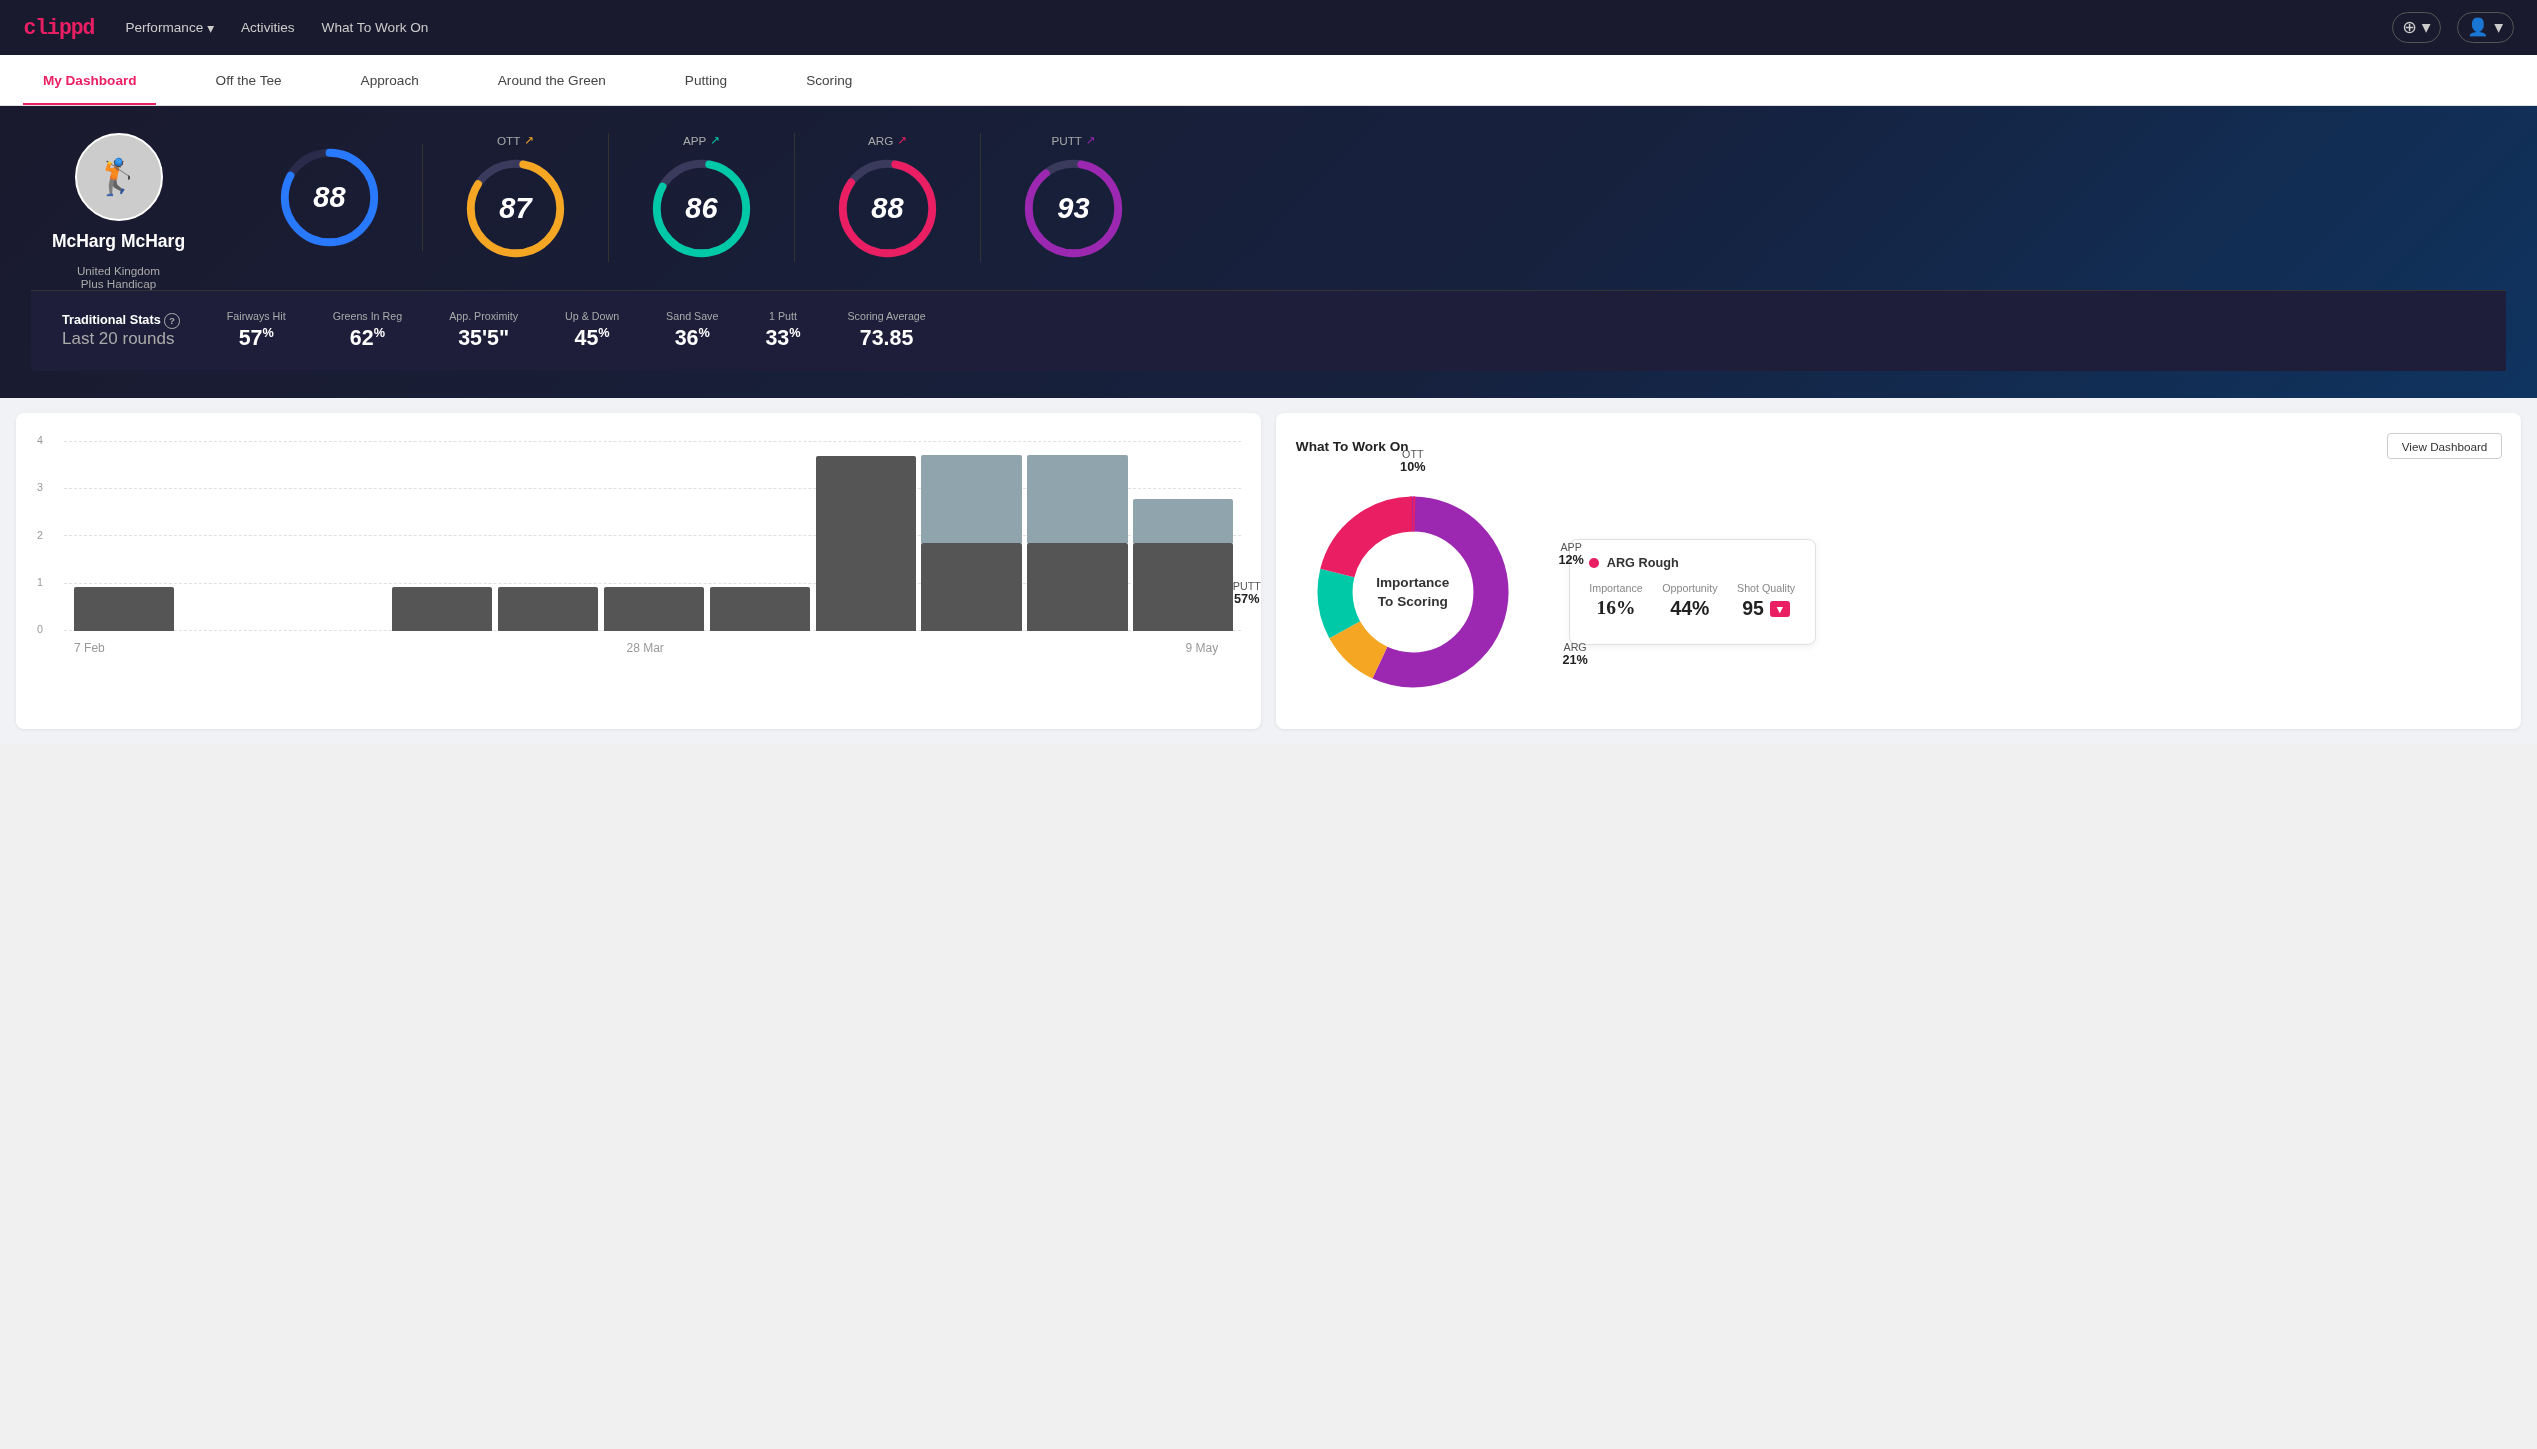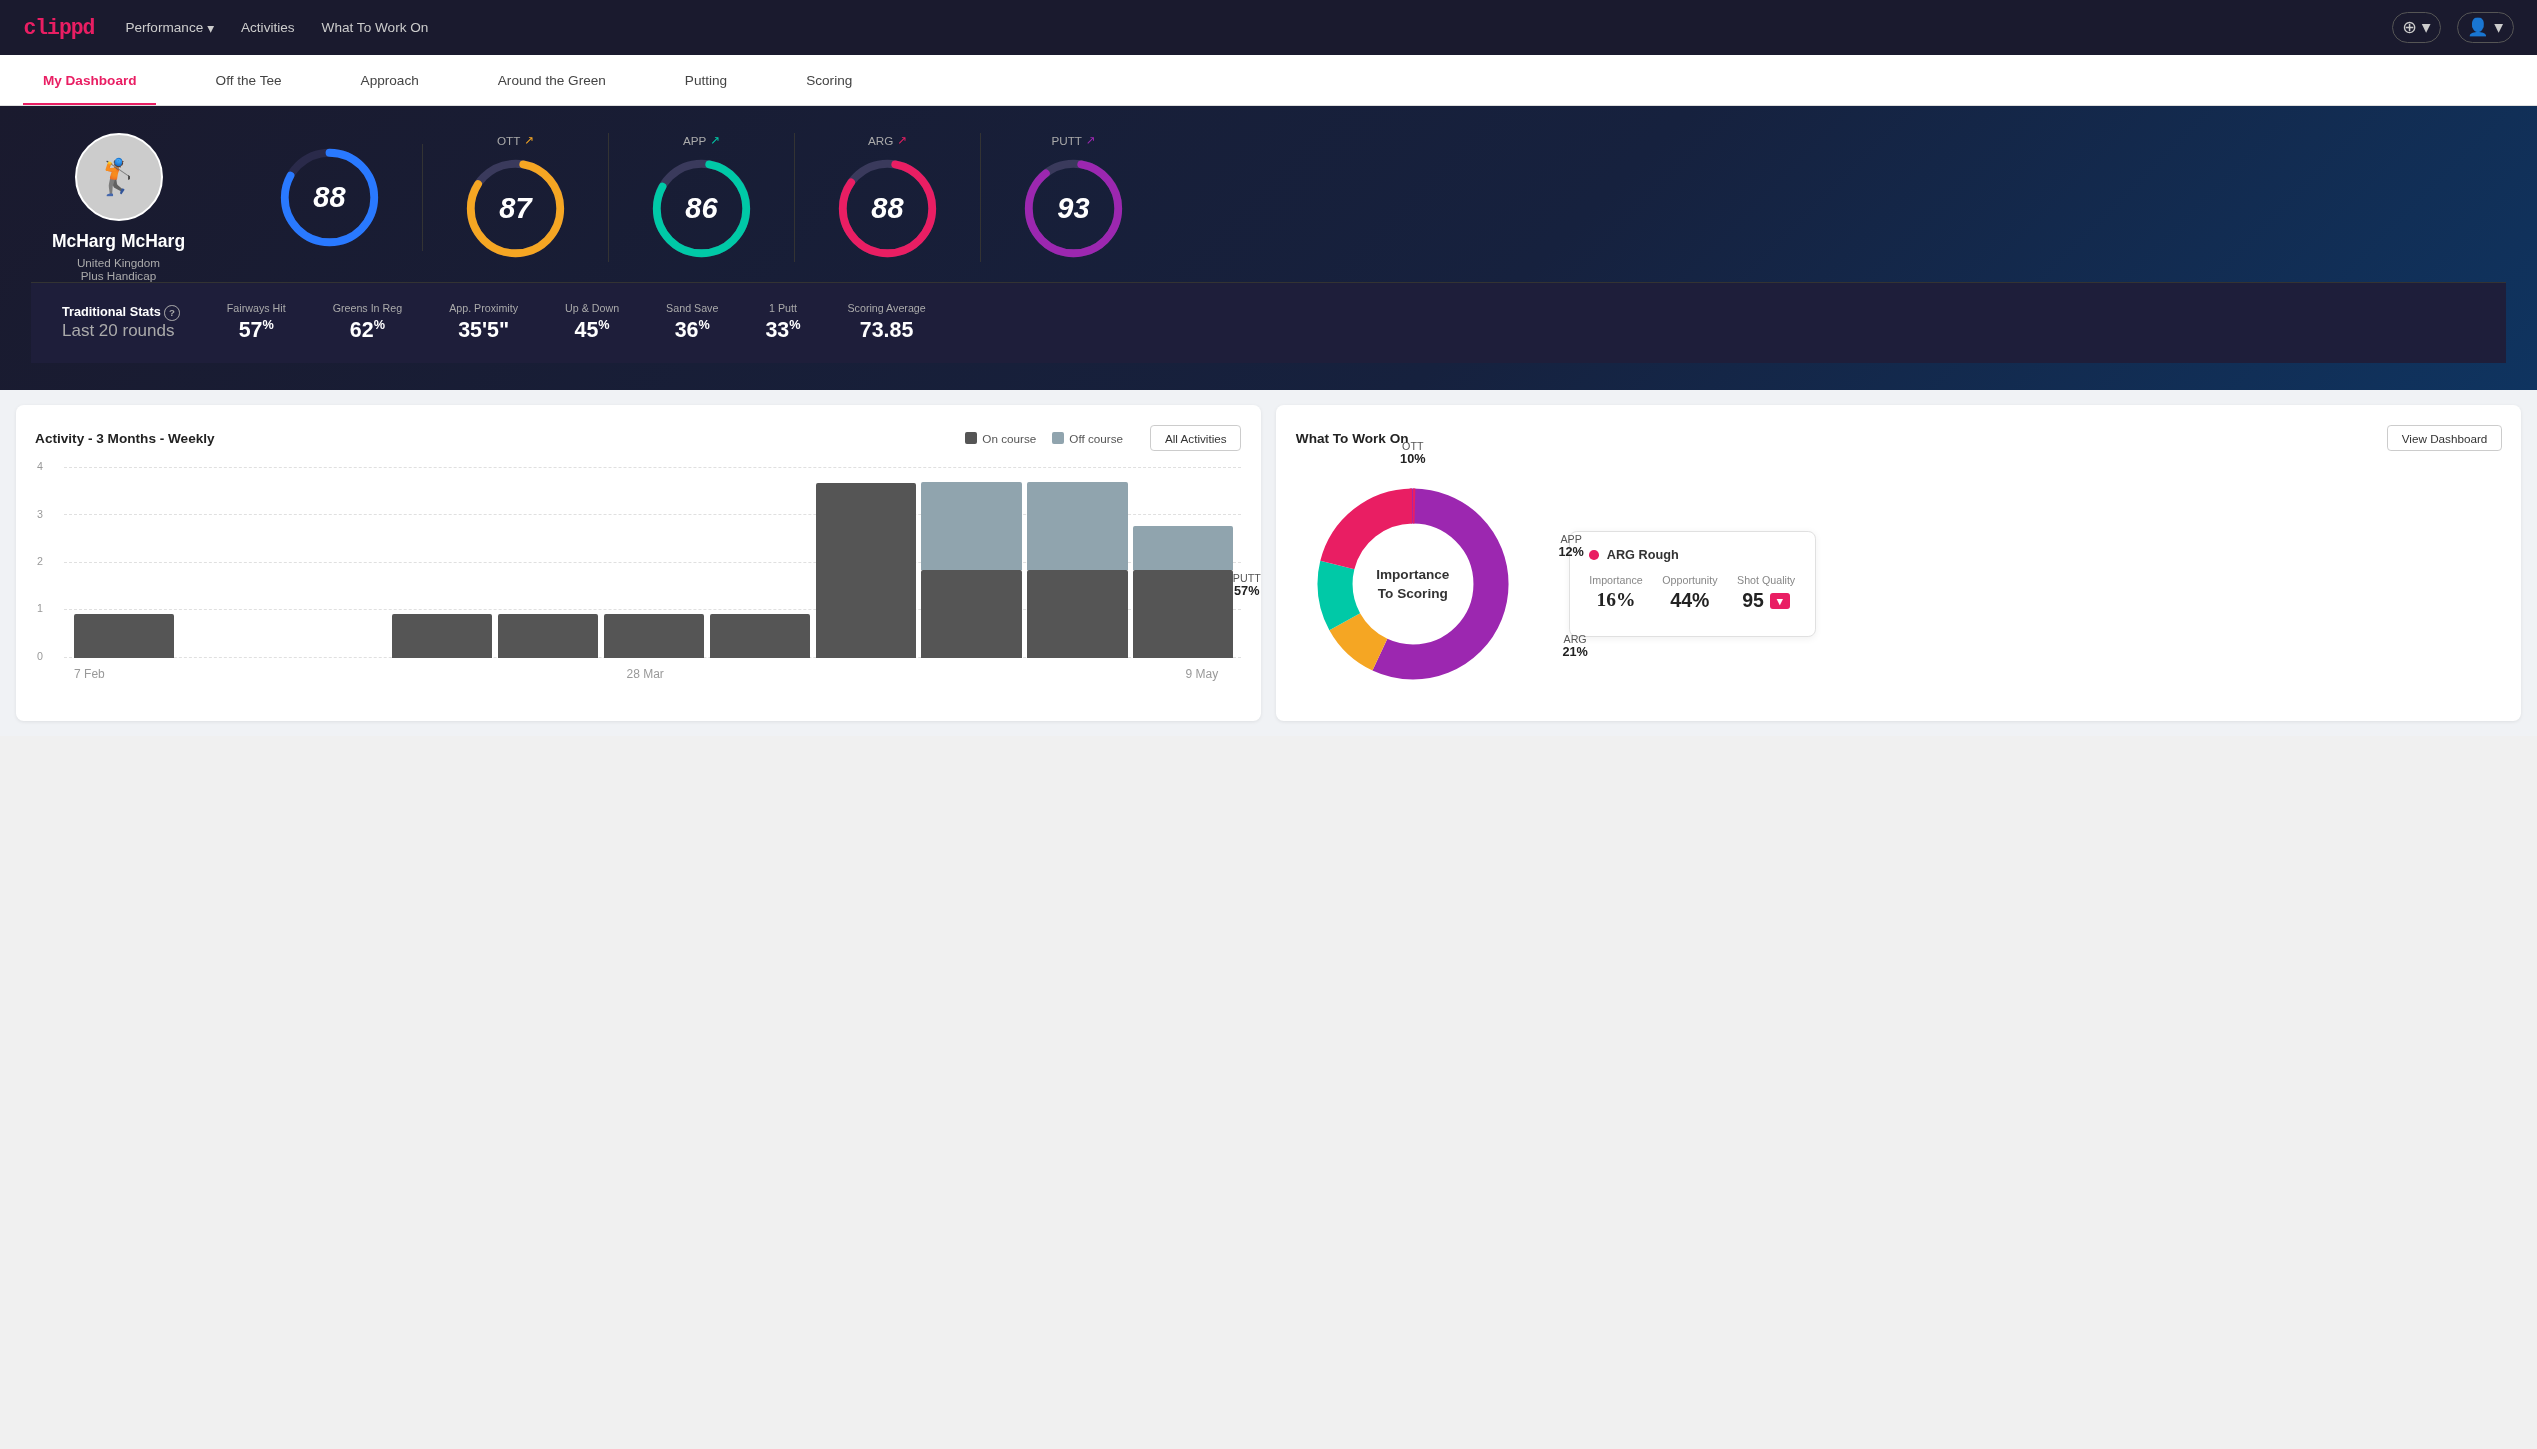--- a/index.html
+++ b/index.html
@@ -107,21 +107,21 @@
       color: #666;
     }
     .player-name {
       font-size: 17.5px;
       font-weight: 700;
       color: #fff;
     }
     .player-country {
       font-size: 11.7px;
       color: #aaa;
-      margin-top: 4px;
+      margin-top: 12px;
     }
     .player-hcp {
       font-size: 11.7px;
       color: #aaa;
     }
 
     .scores-section {
       flex: 1;
     }
     .total-player-quality-label {
@@ -550,36 +550,20 @@
     <div class="stat-item">
       <div class="stat-label">Scoring Average</div>
       <div class="stat-value">73.85</div>
     </div>
   </div>
 </div>
 
 <div class="bottom-panels">
 
   <div class="panel panel-left">
-    <div class="panel-header">
-      <span class="panel-title">Activity - 3 Months - Weekly</span>
-      <div style="display:flex;align-items:center;gap:11.7px;">
-        <div class="chart-legend">
-          <div class="legend-item">
-            <div class="legend-dot" style="background:#555;"></div>
-            <span>On course</span>
-          </div>
-          <div class="legend-item">
-            <div class="legend-dot" style="background:#90a4ae;"></div>
-            <span>Off course</span>
-          </div>
-        </div>
-        <button class="panel-btn">All Activities</button>
-      </div>
-    </div>
     <div class="chart-area">
       <div class="chart-grid">
         <div class="grid-line">
             <span class="grid-label">4</span>
           </div>
         <div class="grid-line">
             <span class="grid-label">3</span>
           </div>
         <div class="grid-line">
             <span class="grid-label">2</span>

